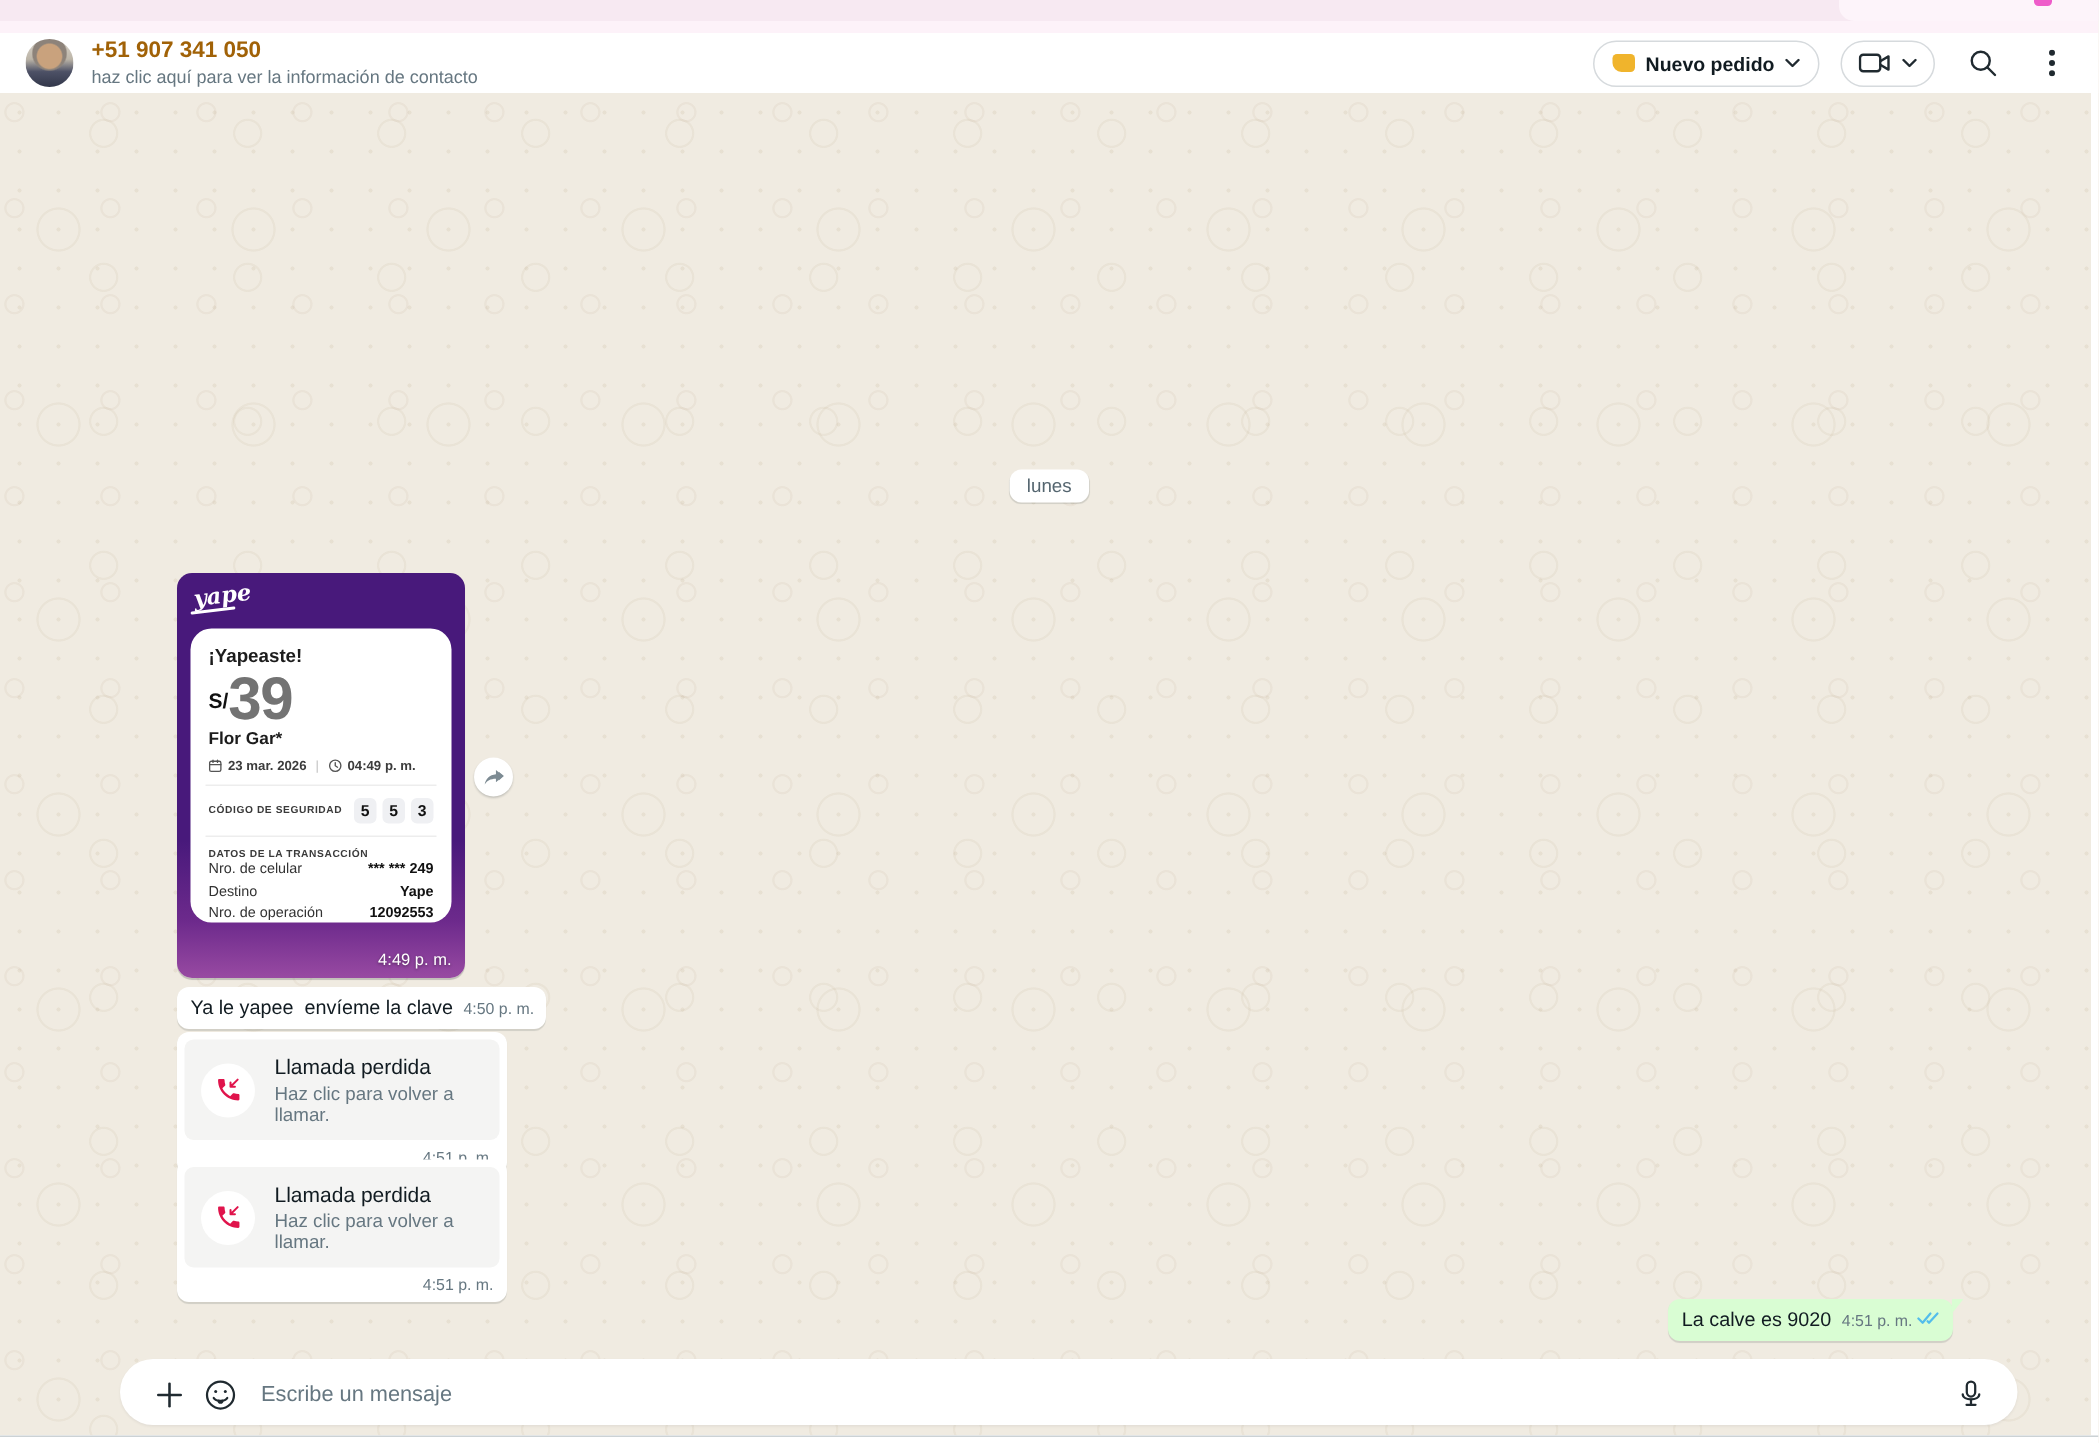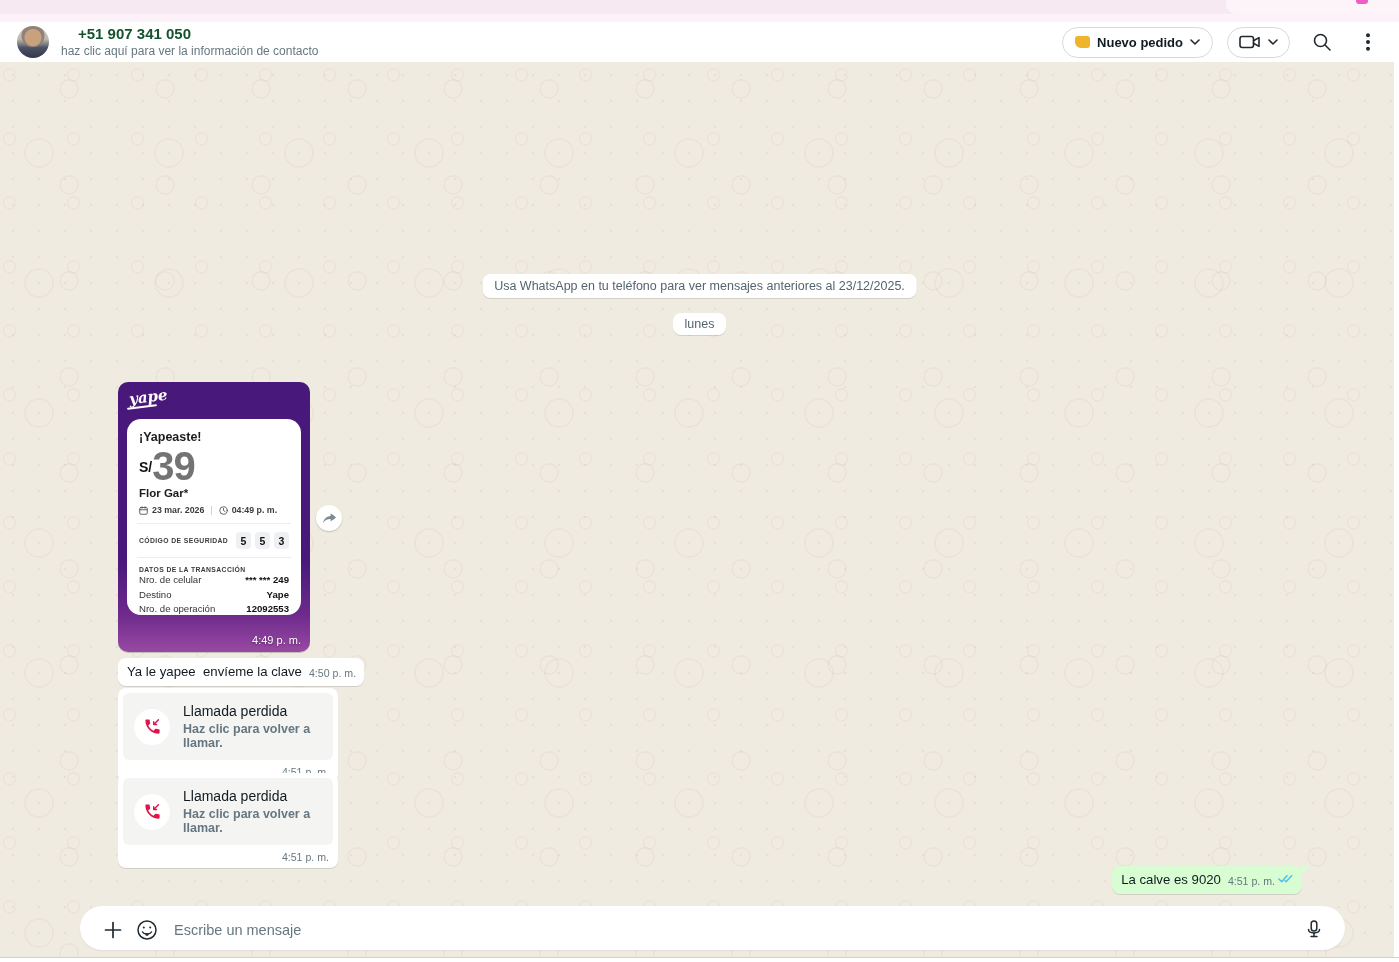--- a/index.html
+++ b/index.html
@@ -20,21 +20,21 @@
     background:
       radial-gradient(circle at 50% 36%, #c9a27d 0 8px, rgba(201,162,125,0) 9px),
       radial-gradient(circle at 50% 30%, #8d837a 0 11px, rgba(141,131,122,0) 12px),
       linear-gradient(180deg,#d9d4ca 0%,#bcb5a8 42%,#4d5166 68%,#323management__74a 100%);
     background: 
       radial-gradient(circle at 50% 36%, #c9a27d 0 8px, rgba(201,162,125,0) 9px),
       radial-gradient(circle at 50% 30%, #8d837a 0 11px, rgba(141,131,122,0) 12px),
       linear-gradient(180deg,#d9d4ca 0%,#bcb5a8 42%,#4d5166 68%,#32374a 100%);
   }
   .contact-block { margin-left:12px; cursor:pointer; }
-  .contact-name { font-size:15px; font-weight:600; color:#14532d; line-height:18px;margin-left:17px; }
+  .contact-name { font-size:15px; font-weight:600; color:#a16207; line-height:18px; }
   .contact-subtitle { font-size:12px; color:#667781; line-height:15px; margin-top:1px; }
   .header-actions { margin-left:auto; display:flex; align-items:center; gap:14px; }
   .pill-btn { display:flex; align-items:center; gap:7px; height:31px; padding:0 12px;
     border:1px solid #d6dadd; border-radius:17px; background:#fff; cursor:pointer; }
   .pill-label { font-size:13px; font-weight:600; color:#111b21; }
   .tag-glyph { width:15px; height:12px; border-radius:3px 3px 3px 6px; }
   .icon-btn { width:36px; height:36px; display:flex; align-items:center; justify-content:center; cursor:pointer; border-radius:50%; }
   svg.stroke-ic { stroke:#202a30; fill:none; stroke-width:1.6; stroke-linecap:round; stroke-linejoin:round; }
 
   
@@ -105,21 +105,21 @@
     background:#fff; box-shadow:0 1px 1.5px rgba(11,20,26,.2); display:flex; align-items:center; justify-content:center; cursor:pointer; }
 
   
   .bubble-call { width:220px; padding:5px 5px 1px; }
   .call-1 { top:626px; left:118px; }
   .call-2 { top:711px; left:118px; }
   .call-box { background:#f4f4f3; border-radius:6px; padding:10px 11px; display:flex; gap:13px; align-items:center; cursor:pointer; }
   .call-icon-wrap { width:36px; height:36px; border-radius:50%; background:#fff; flex:0 0 36px;
     display:flex; align-items:center; justify-content:center; }
   .call-title { font-size:14px; color:#111b21; }
-  .call-sub { font-size:12.5px; color:#667781; margin-top:3px;font-weight:bold; }
+  .call-sub { font-size:12.5px; color:#667781; margin-top:3px; }
   .call-time { text-align:right; font-size:10.6px; color:#667781; padding:6px 4px 4px; }
 
   
   .composer { position:absolute; left:80px; right:54px; bottom:7px; height:44px; background:#fff;
     border-radius:24px; display:flex; align-items:center; padding:4px 14px 0 16px; box-shadow:0 1px 2px rgba(11,20,26,.06); }
   .composer .icon-btn { width:34px; height:34px; }
   .composer-input { flex:1; border:none; outline:none; font-size:14.5px; color:#111b21; margin-left:10px;
     font-family:"Liberation Sans","DejaVu Sans",sans-serif; background:transparent; }
   .composer-input::placeholder { color:#667781; }
 </style>
@@ -166,21 +166,20 @@
         <circle cx="2" cy="2.2" r="2"></circle>
           <circle cx="2" cy="9" r="2"></circle>
           <circle cx="2" cy="15.8" r="2"></circle>
       </svg>
     </div>
   </div>
 </div>
 
 <div class="chat-area">
 
-  <div class="sys-pill">Usa WhatsApp en tu teléfono para ver mensajes anteriores al 23/12/2025.</div>
   <div class="date-chip">lunes</div>
 
 
   <div class="receipt-msg">
     <div class="yape-logo">yape</div>
     <div class="yape-logo-swash"></div>
     <div class="receipt-card">
       <div class="rc-title">¡Yapeaste!</div>
       <div class="rc-amount-row">
         <span class="rc-currency">S/</span>

